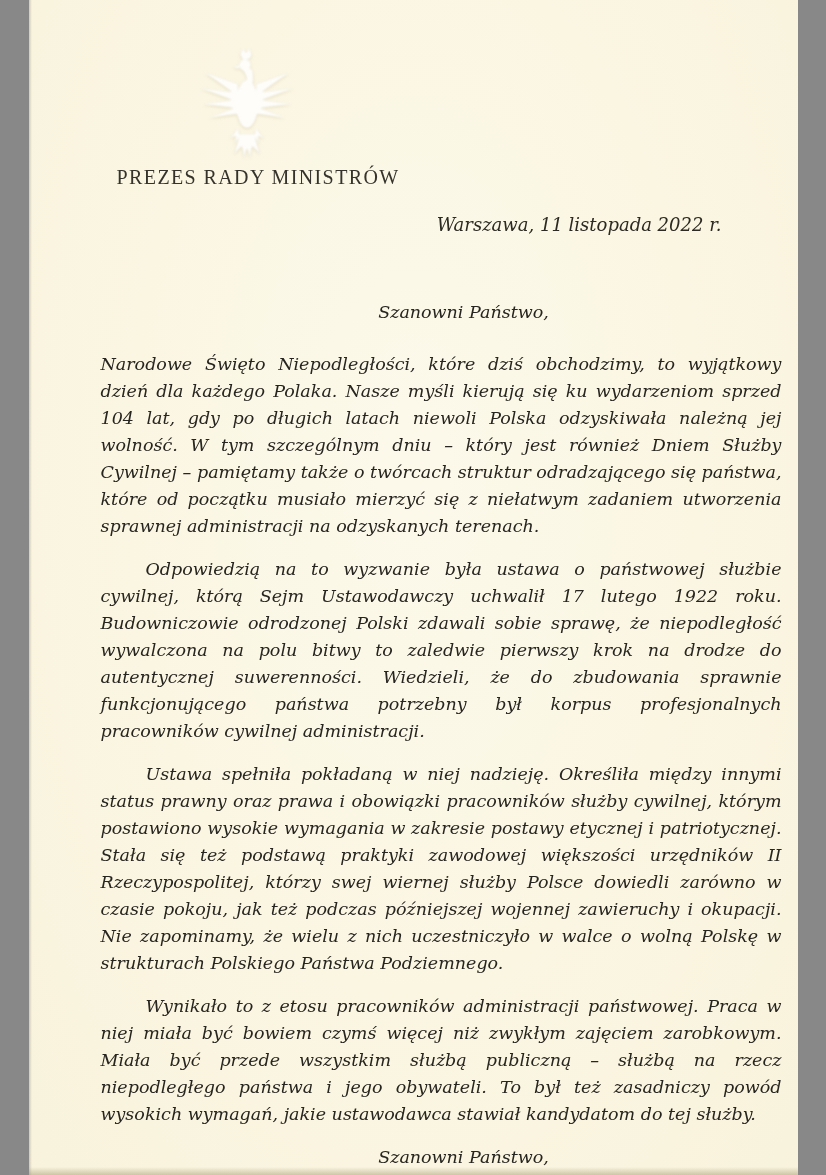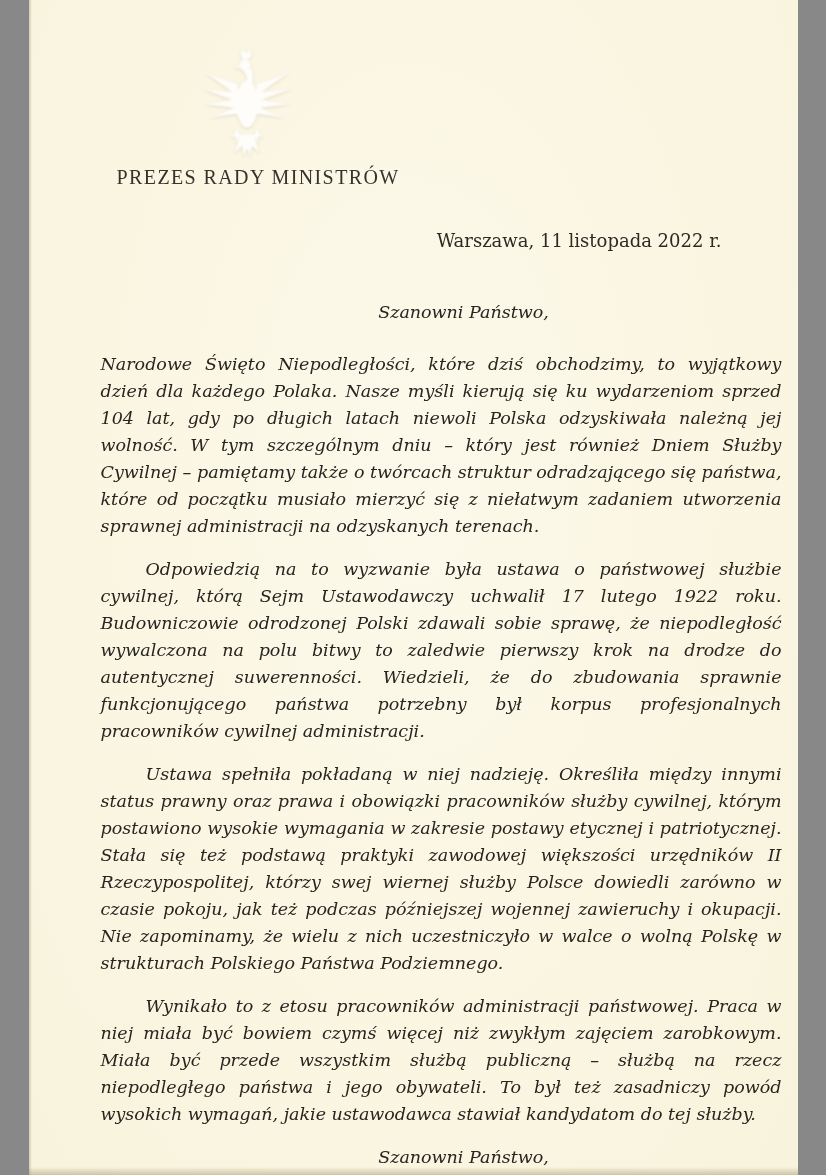--- a/index.html
+++ b/index.html
@@ -30,24 +30,24 @@
     font-family: "Liberation Serif", "DejaVu Serif", serif;
     font-size: 20px;
     letter-spacing: 1.4px;
     color: #35332b;
     white-space: nowrap;
   }
   .dateline {
     position: absolute;
     right: 76px;
     top: 214px;
+    font-style: italic;
     font-size: 18px;
     color: #2c2a22;
     white-space: nowrap;
-    margin-top: 16px;
   }
   .letter-body {
     position: absolute;
     left: 72px;
     top: 299px;
     width: 681px;
     font-style: italic;
     font-size: 17.5px;
     line-height: 27px;
     color: #272520;

